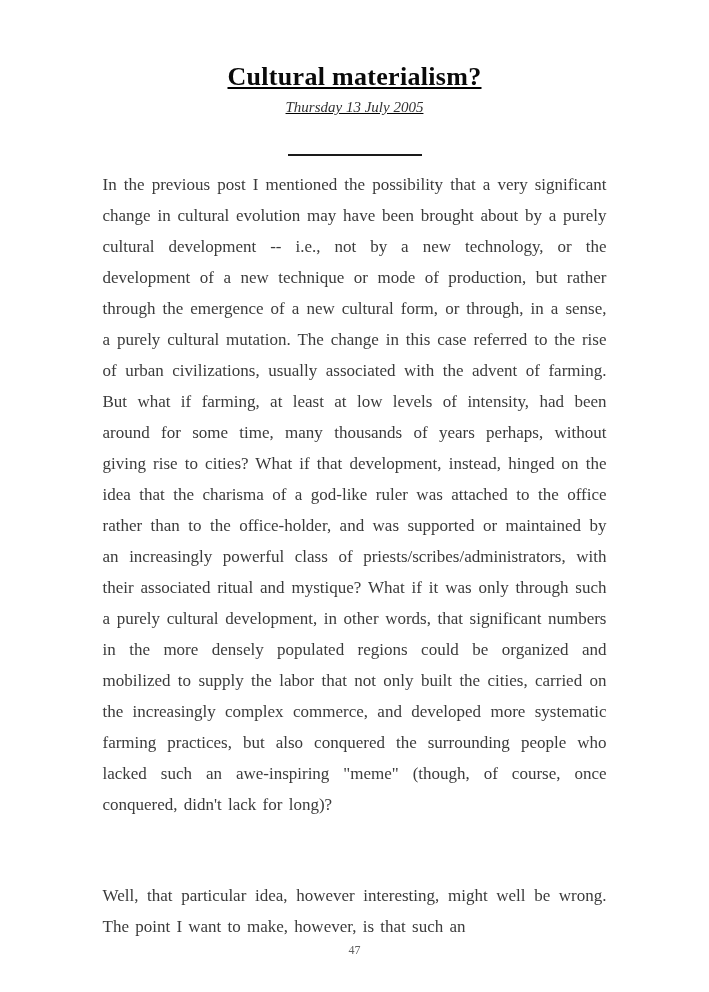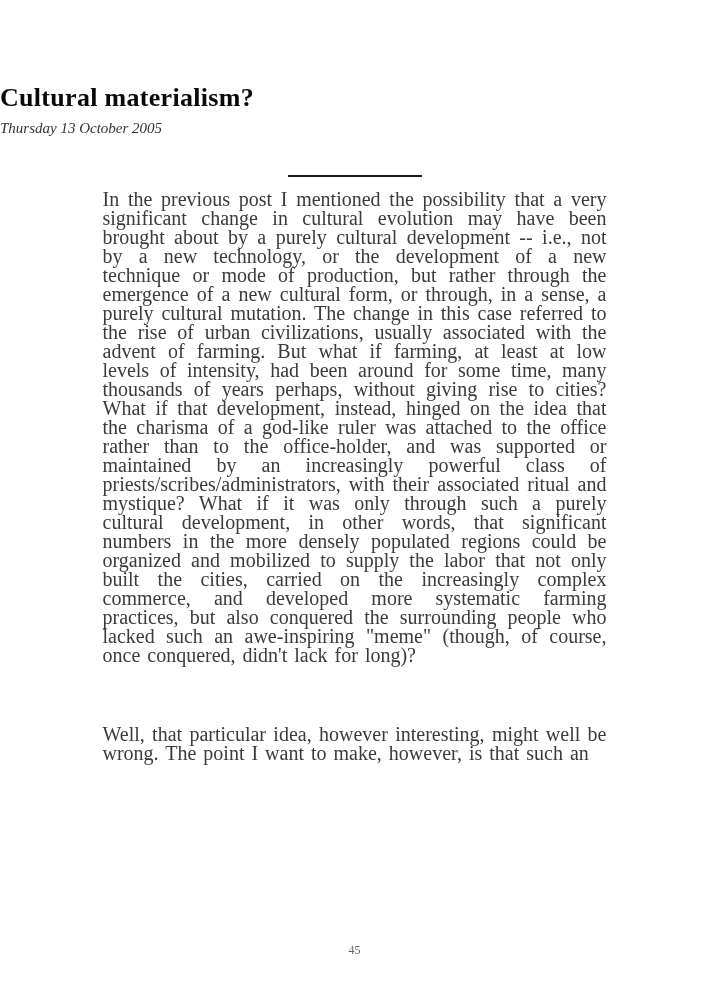--- a/index.html
+++ b/index.html
@@ -6,21 +6,21 @@
   html, body { margin: 0; padding: 0; background: #ffffff; }
   .page {
     position: relative;
     width: 709px;
     height: 992px;
     margin: 0 auto;
     background: #ffffff;
     overflow: hidden;
     font-family: "Liberation Serif", serif;
   }
-  .header { text-align: left; padding-top: 84px; }
+  .header { text-align: center; padding-top: 63px; text-decoration: underline; }
   .title {
     margin: 0;
     font-size: 26px;
     line-height: 28px;
     font-weight: 700;
     color: #0a0a0a;
     letter-spacing: 0.3px;
   }
   .date {
     margin-top: 7px;
@@ -32,22 +32,22 @@
   .divider {
     width: 134px;
     height: 0;
     border-top: 2px solid #1a1a1a;
     margin: 38px auto 0 auto;
   }
   .article {
     width: 504px;
     margin: 13px auto 0 auto;
     color: #3b3b3b;
-    font-size: 20px;
-    line-height: 19px;
+    font-size: 17px;
+    line-height: 31px;
     text-align: justify;
     word-spacing: 2px;
   }
   .para { margin: 0; }
   .para + .para { margin-top: 60px; }
   .footer {
     position: absolute;
     left: 0;
     right: 0;
     bottom: 34px;
@@ -56,26 +56,26 @@
     color: #5f5f5f;
   }
 </style>
 </head>
 <body>
 
 <div class="page">
 
   <header class="header">
     <h1 class="title">Cultural materialism?</h1>
-    <div class="date">Thursday 13 October 2005</div>
+    <div class="date">Thursday 13 July 2005</div>
     <div class="divider"></div>
   </header>
 
   <main class="article">
     <p class="para">In the previous post I mentioned the possibility that a very significant change in cultural evolution may have been brought about by a purely cultural development -- i.e., not by a new technology, or the development of a new technique or mode of production, but rather through the emergence of a new cultural form, or through, in a sense, a purely cultural mutation. The change in this case referred to the rise of urban civilizations, usually associated with the advent of farming. But what if farming, at least at low levels of intensity, had been around for some time, many thousands of years perhaps, without giving rise to cities? What if that development, instead, hinged on the idea that the charisma of a god-like ruler was attached to the office rather than to the office-holder, and was supported or maintained by an increasingly powerful class of priests/scribes/administrators, with their associated ritual and mystique? What if it was only through such a purely cultural development, in other words, that significant numbers in the more densely populated regions could be organized and mobilized to supply the labor that not only built the cities, carried on the increasingly complex commerce, and developed more systematic farming practices, but also conquered the surrounding people who lacked such an awe-inspiring "meme" (though, of course, once conquered, didn't lack for long)?</p>
     <p class="para">Well, that particular idea, however interesting, might well be wrong. The point I want to make, however, is that such an</p>
   </main>
 
   <footer class="footer">
-    <span>45</span>
+    <span>47</span>
   </footer>
 
 </div>
 
 </body></html>

